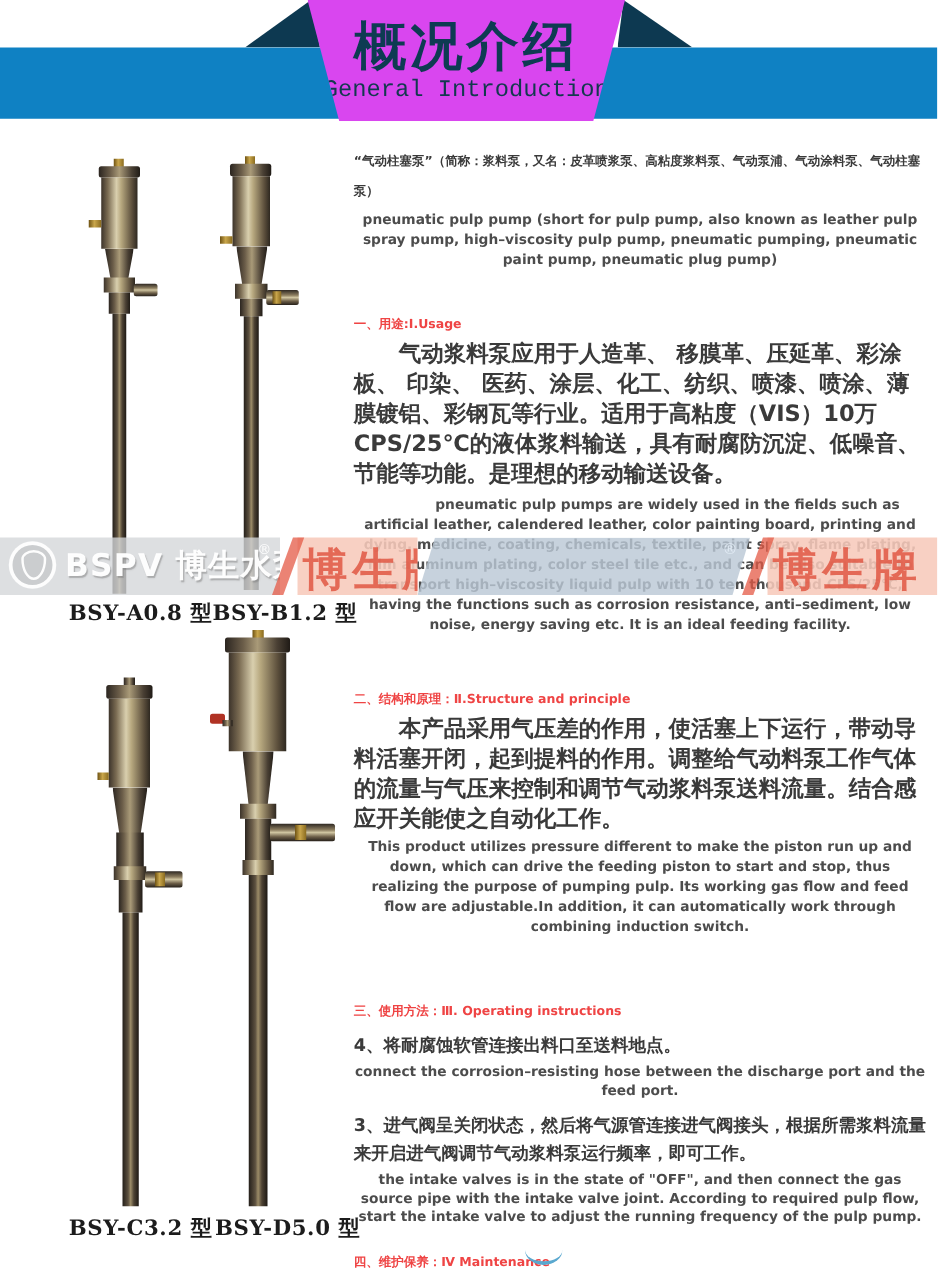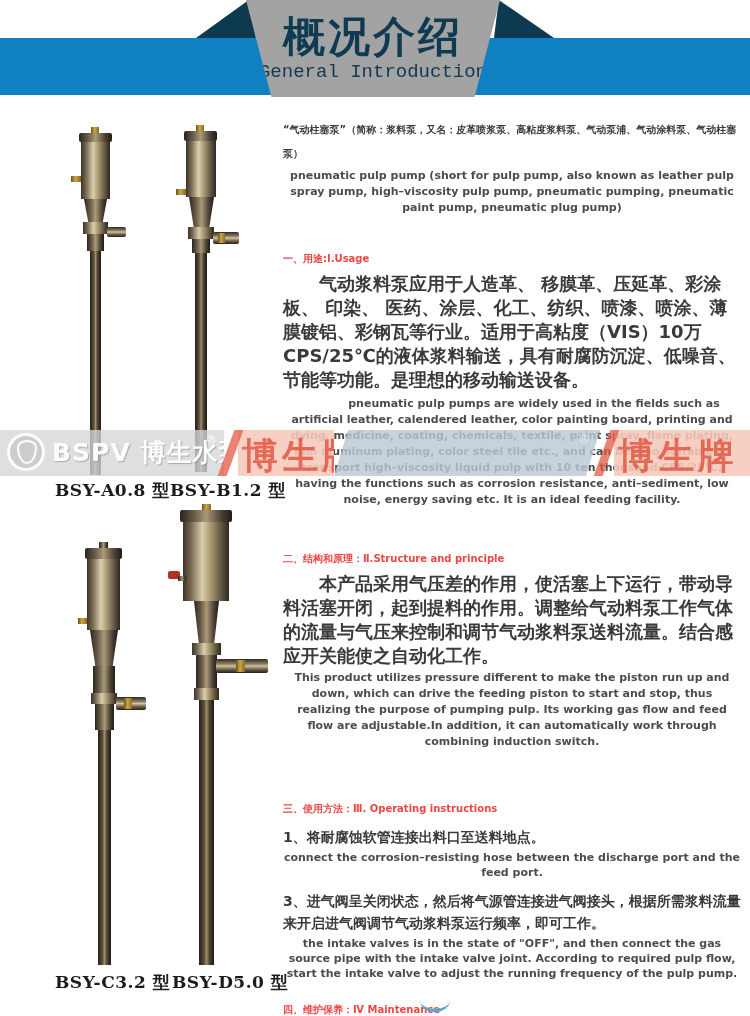--- a/index.html
+++ b/index.html
@@ -4,21 +4,21 @@
 <style>
   html,body{margin:0;padding:0;background:#fff;}
   .page{position:relative;width:750px;height:1016px;background:#fff;overflow:hidden;
         font-family:"DejaVu Sans","Liberation Sans",sans-serif;color:#3d3d3d;}
 
   
   .hdr-bar{position:absolute;left:0;top:38px;width:750px;height:57px;background:#0f81c3;}
   .hdr-tri{position:absolute;top:0;width:60px;height:38px;background:#0d3951;}
   .hdr-tri.left{left:196px;clip-path:polygon(88% 0,100% 100%,0 100%);}
   .hdr-tri.right{left:494px;clip-path:polygon(8% 0,100% 100%,0 100%);}
-  .hdr-trap{position:absolute;left:246px;top:0;width:254px;height:97px;background:#a3a3a3;
+  .hdr-trap{position:absolute;left:246px;top:0;width:254px;height:97px;background:#d946ef;
             clip-path:polygon(0 0,100% 0,90% 100%,10% 100%);text-align:center;}
   .hdr-cn{margin-top:14px;font-size:42px;font-weight:bold;color:#0e3b52;letter-spacing:3px;line-height:1.1;}
   .hdr-en{font-family:Liberation Mono, monospace;font-size:19px;color:#12394e;margin-top:1px;}
 
   
   .col{position:absolute;left:283px;top:118px;width:458px;z-index:2;}
   .cn{font-size:18px;font-weight:bold;color:#3a3a3a;line-height:24px;}
   .en{font-size:11px;font-weight:bold;color:#4c4c4c;line-height:16px;margin-top:2px;text-align:center;}
   .intro .cn{font-size:10px;}
   .sec-h{font-size:10px;font-weight:bold;color:#ef4444;margin:0 0 6px 0;}
@@ -157,21 +157,21 @@
 
     <div class="sec2">
       <div class="sec-h">二、结构和原理：Ⅱ.Structure and principle</div>
       <div class="cn">本产品采用气压差的作用，使活塞上下运行，带动导料活塞开闭，起到提料的作用。调整给气动料泵工作气体的流量与气压来控制和调节气动浆料泵送料流量。结合感应开关能使之自动化工作。</div>
       <div class="en">This product utilizes pressure different to make the piston run up and down, which can drive the feeding piston to start and stop, thus realizing the purpose of pumping pulp. Its working gas flow and feed flow are adjustable.In addition, it can automatically work through combining induction switch.</div>
     </div>
 
     <div class="sec3">
       <div class="sec-h">三、使用方法：Ⅲ. Operating instructions</div>
       <div class="item">
-        <div class="cn">1、将耐腐蚀软管连接出料口至送料地点。</div>
+        <div class="cn">4、将耐腐蚀软管连接出料口至送料地点。</div>
         <div class="en">connect the corrosion–resisting hose between the discharge port and the feed port.</div>
       </div>
       <div class="item">
         <div class="cn">3、进气阀呈关闭状态，然后将气源管连接进气阀接头，根据所需浆料流量来开启进气阀调节气动浆料泵运行频率，即可工作。</div>
         <div class="en">the intake valves is in the state of "OFF", and then connect the gas source pipe with the intake valve  joint.  According to required pulp flow, start the intake valve to adjust  the running frequency of the pulp pump.</div>
       </div>
     </div>
 
     <div class="sec4">
       <div class="sec-h">四、维护保养：Ⅳ Maintenance</div>

